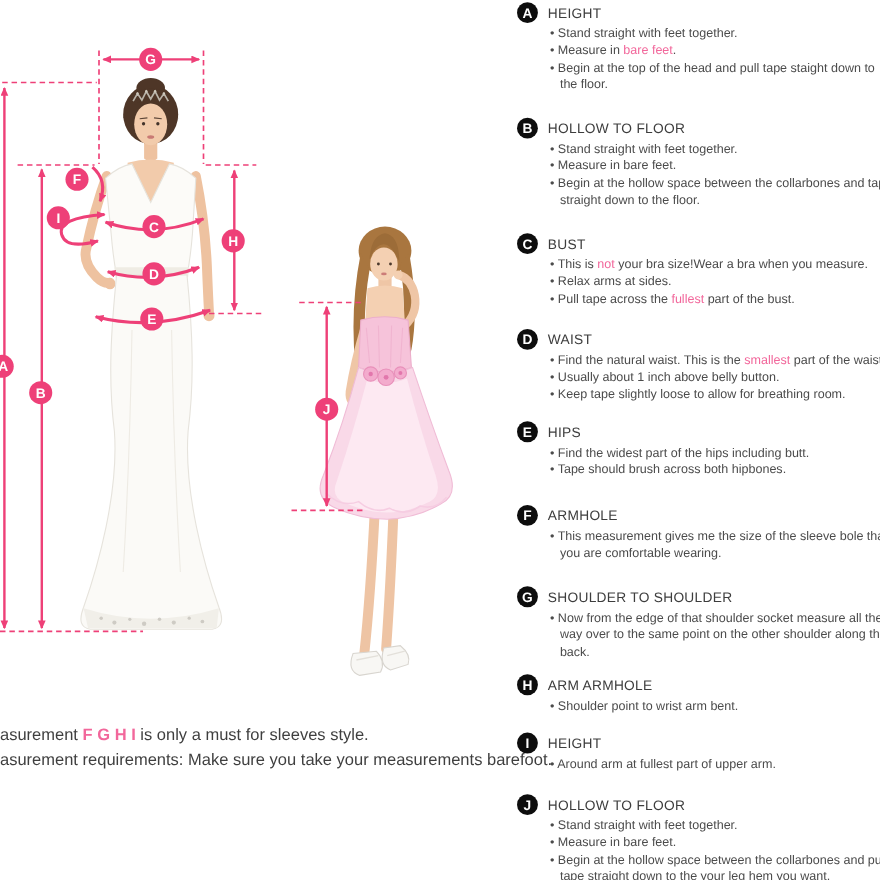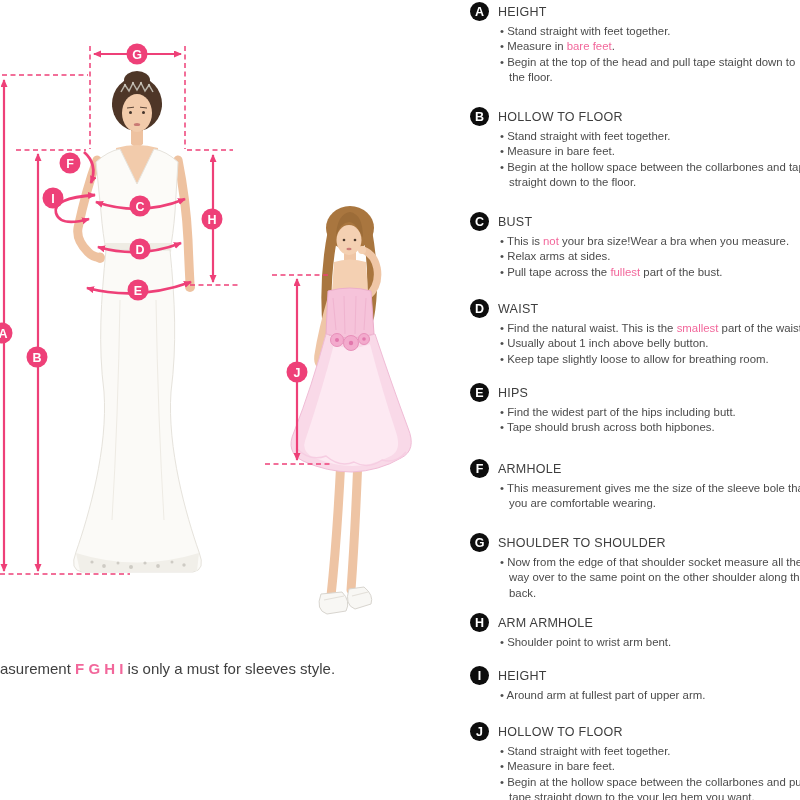--- a/index.html
+++ b/index.html
@@ -305,14 +305,15 @@
           <span class="sec-title">HOLLOW TO FLOOR</span>
         </div>
         <div class="bullet"><span>Stand straight with feet together.</span></div>
         <div class="bullet"><span>Measure in bare feet.</span></div>
         <div class="bullet"><span>Begin at the hollow space between the collarbones and pull tape straight down to the your leg hem you want.</span></div>
       </div>
     </div>
 
   <div id="notes">
       <div class="note-line"><span>asurement </span><span class="notes-pink">F G H I</span><span> is only a must for sleeves style.</span></div>
+      <div class="note-line"><span>asurement requirements: Make sure you take your measurements barefoot.</span></div>
     </div>
 </div>
 
 </body></html>

